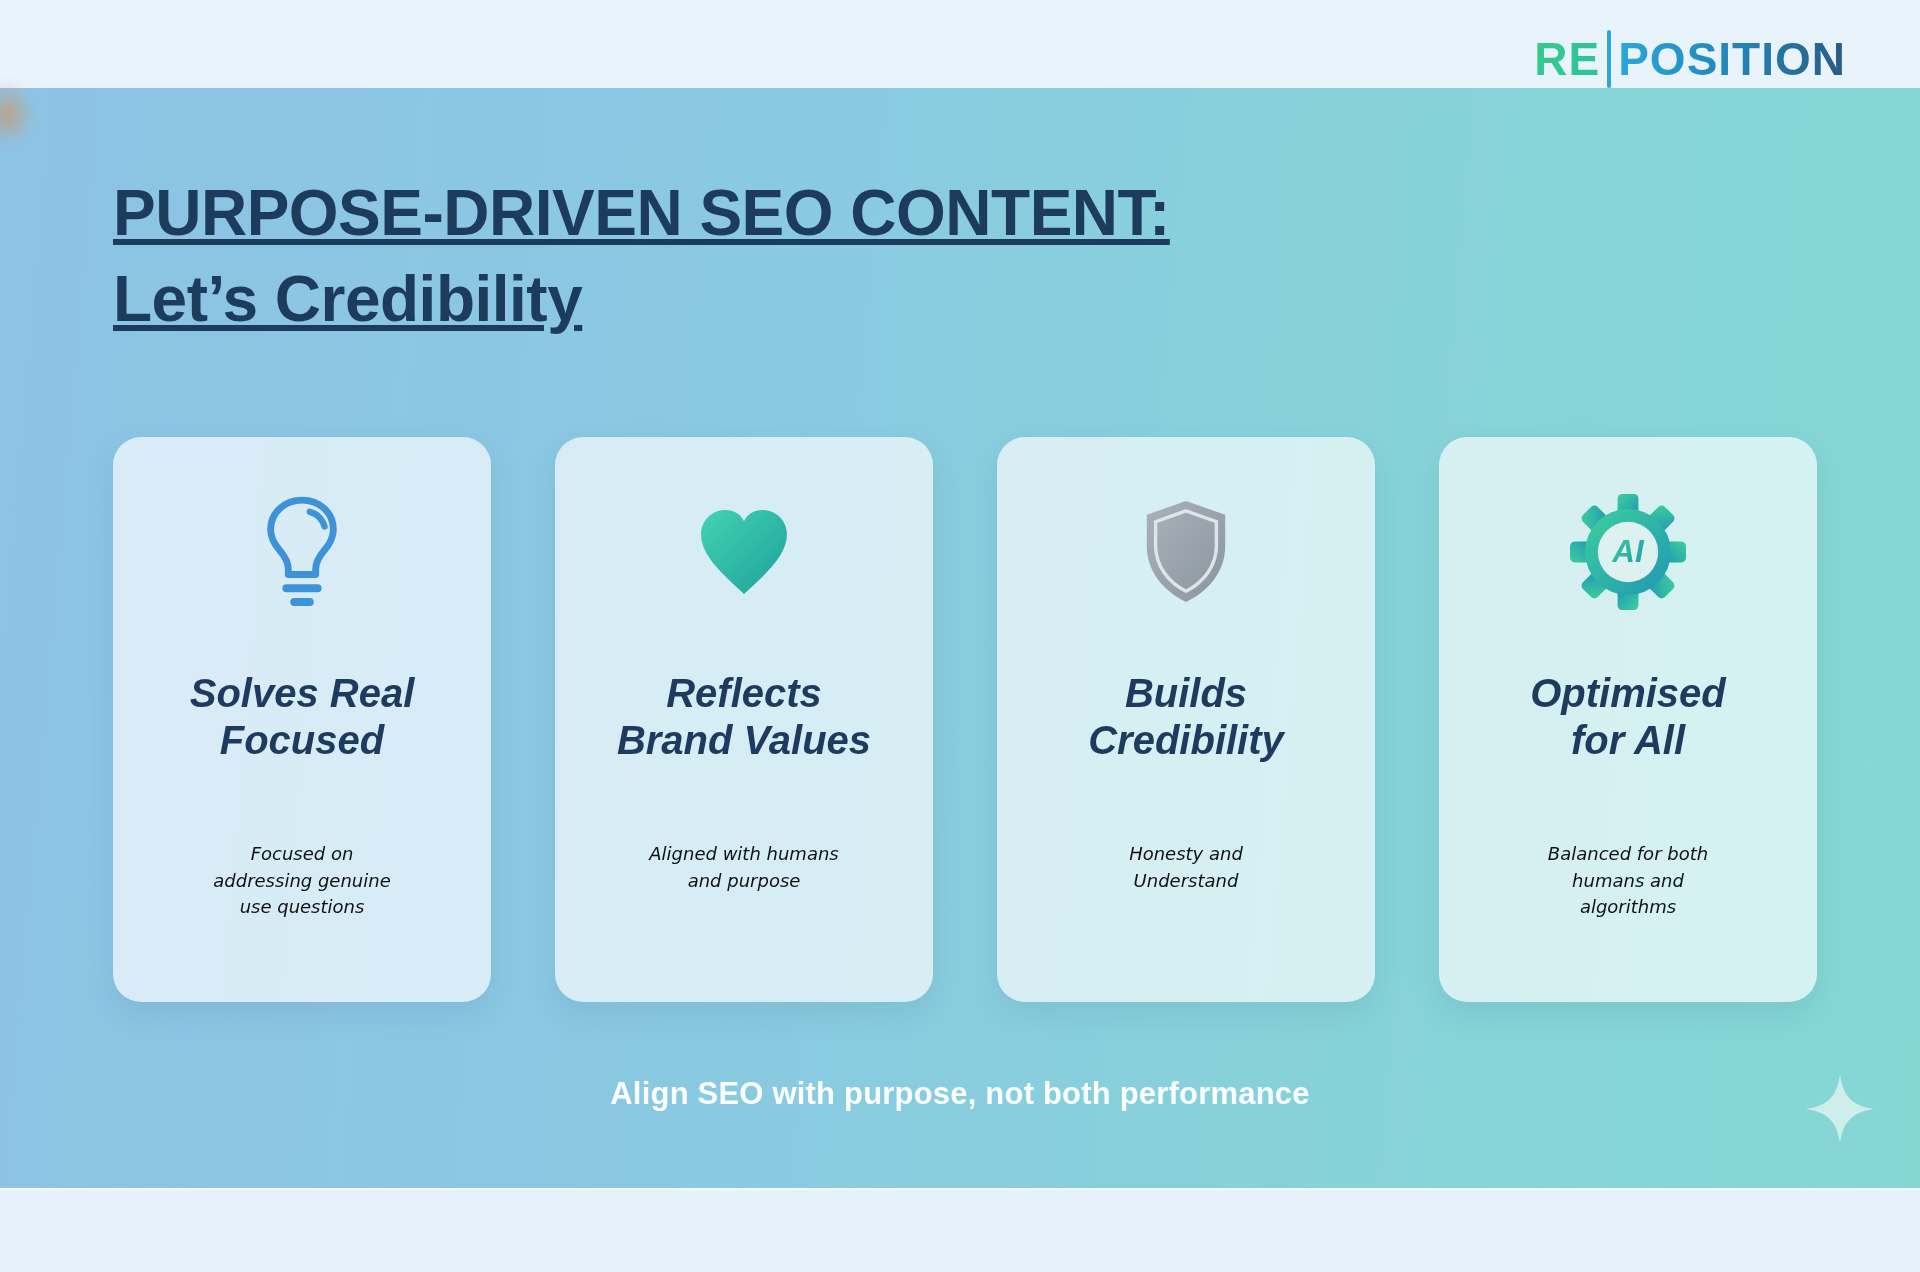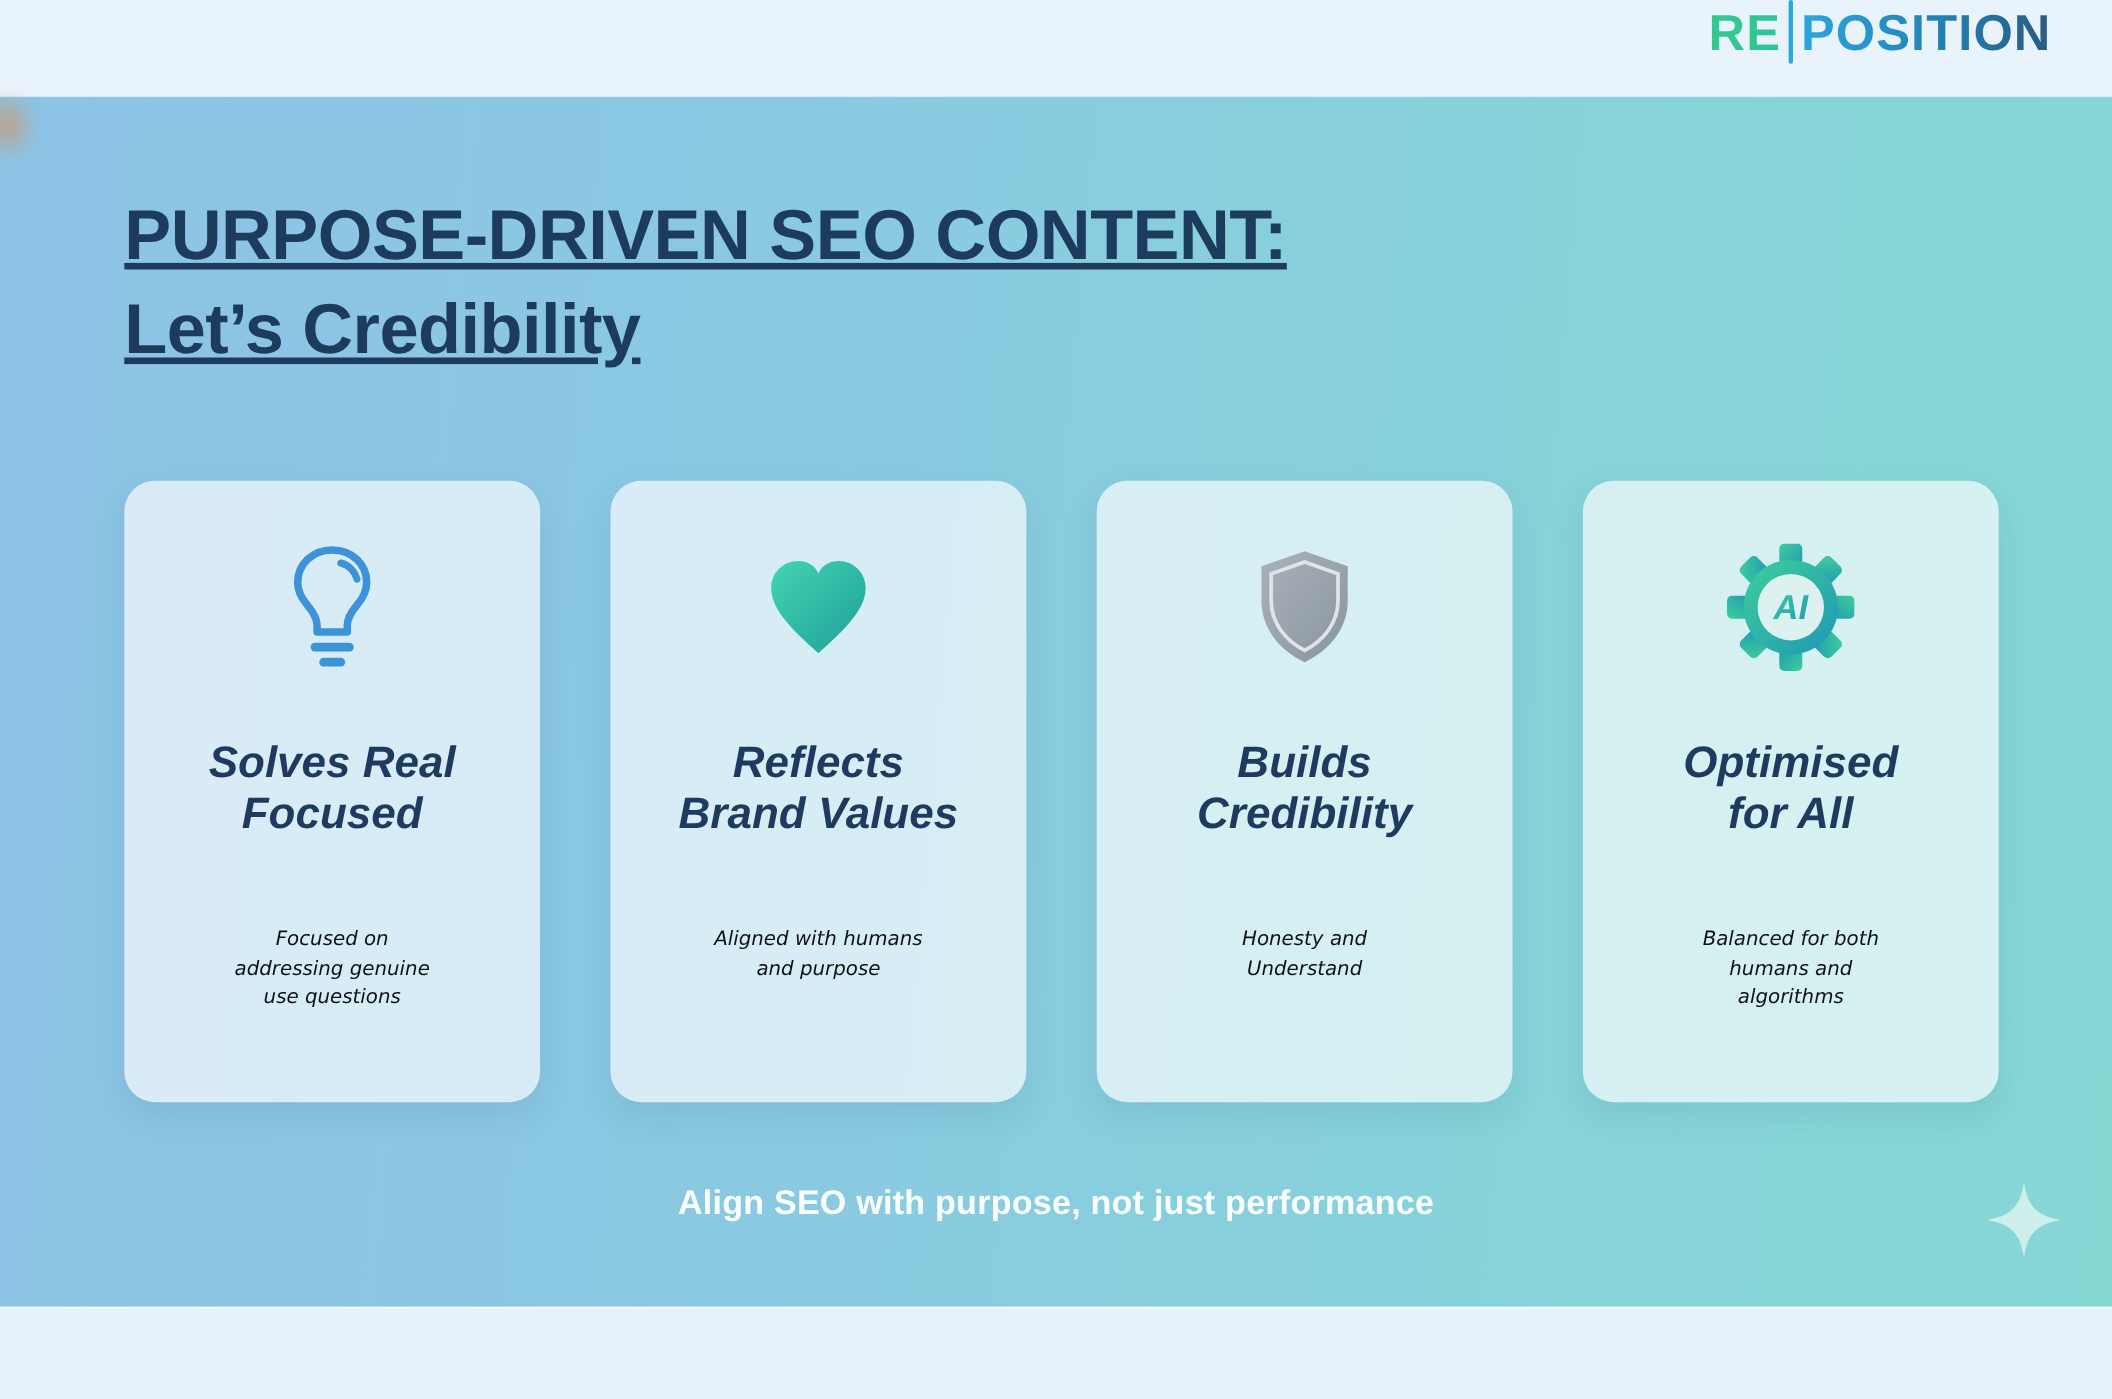--- a/index.html
+++ b/index.html
@@ -10,22 +10,22 @@
     position: relative;
     width: 1920px; height: 1272px;
     background: #e9f3fc;
   }
 
   
   .header-bar {
     position: absolute; left: 0; top: 0;
     width: 1920px; height: 88px;
     background: #e9f3fc;
-    display: flex; align-items: flex-start; justify-content: flex-end;
-    padding-right: 55px;
+    display: flex; align-items: flex-end; justify-content: flex-end;
+    padding-right: 74px;
   }
   .brand-logo {
     display: flex; align-items: center;
     font-weight: 700; font-size: 46px; letter-spacing: 1px;
   }
   .logo-re {
     background: linear-gradient(90deg, #35c98c 0%, #2fc39b 100%);
     -webkit-background-clip: text; background-clip: text;
     -webkit-text-fill-color: transparent; color: transparent;
   }
@@ -212,21 +212,21 @@
         </div>
         <div class="card-title">Optimised
 for All</div>
         <div class="card-desc">Balanced for both
 humans and
 algorithms</div>
       </div>
 
     </div>
 
-    <div class="tagline">Align SEO with purpose, not just performance</div>
+    <div class="tagline">Align SEO with purpose, not both performance</div>
 
     <div class="sparkle-icon">
       <svg width="72" height="72" viewBox="0 0 72 72">
         <path d="M36,2 C39.5,24 48,32.5 70,36 C48,39.5 39.5,48 36,70 C32.5,48 24,39.5 2,36 C24,32.5 32.5,24 36,2 Z" fill="#d6f1ee" opacity="0.9"></path>
       </svg>
     </div>
   </div>
 
   <div class="footer-bar"></div>
 

